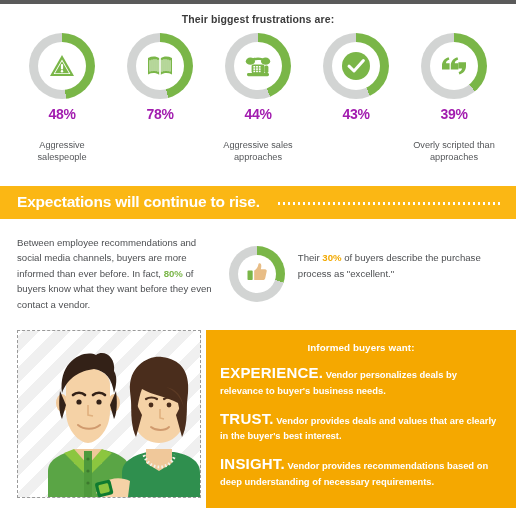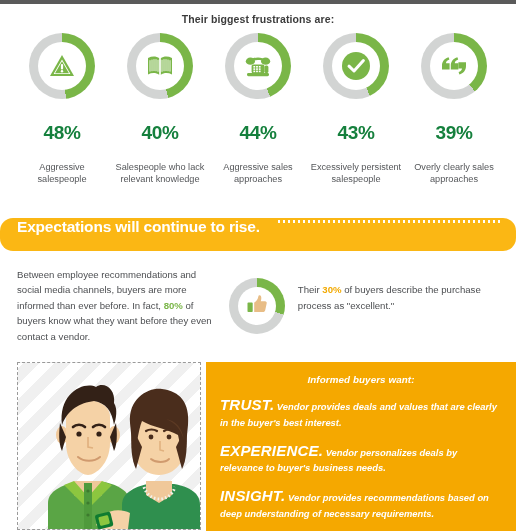--- a/index.html
+++ b/index.html
@@ -47,45 +47,45 @@
     background:#ffffff;
     top:9px;left:9px;
   }
   .donut .glyph{
     position:relative;
     z-index:3;
     line-height:1;
     color:#76bc43;
   }
   .pct{
-    font-size:19px;
-    font-weight:bold;
-    color:#15803d;
-    margin-top:23px;
+    font-size:14px;
+    font-weight:bold;
+    color:#a21caf;
+    margin-top:7px;
     letter-spacing:-.3px;
   }
   .cap{
     font-size:9.2px;
     color:#55575a;
     line-height:1.28;
     margin-top:18px;
   }
 
   
   .gicon{display:block;}
 
   
   .banner{
-    margin-top:32px;
+    margin-top:22px;
     background:#fbb714;
     height:33px;
     display:flex;
+    align-items:center;
     padding-left:17px;
     box-sizing:border-box;
-    border-radius:13px;
   }
   .banner-text{
     color:#ffffff;
     font-weight:bold;
     font-size:15.5px;
     letter-spacing:-.2px;
     white-space:nowrap;
   }
   .banner-dots{
     flex:1;
@@ -162,21 +162,20 @@
   }
   .photo svg{position:absolute;left:0;top:0;}
   .panel{
     flex:1;
     background:#f5a800;
     margin-left:5px;
     margin-right:0;
     padding:12px 14px 10px 14px;
     box-sizing:border-box;
     color:#ffffff;
-    font-style:italic;
   }
   .panel-title{
     text-align:center;
     font-weight:bold;
     font-size:9.8px;
     margin-bottom:9px;
     letter-spacing:.1px;
   }
   .panel-item{
     font-size:9.4px;
@@ -224,22 +223,21 @@
             <path d="M1 3 C5 1,9 1,12.4 3.2 L12.4 20 C9 17.6,5 17.6,1 19.4 Z" fill="#7ab648"></path>
             <path d="M25 3 C21 1,17 1,13.6 3.2 L13.6 20 C17 17.6,21 17.6,25 19.4 Z" fill="#7ab648"></path>
             <g stroke="#ffffff" stroke-width="0.9">
               <path d="M3 5.2 V16.6 M5 4.6 V16.2 M7 4.2 V16 M9 4.2 V16.2 M11 4.8 V16.8"></path>
               <path d="M15 4.8 V16.8 M17 4.2 V16.2 M19 4.2 V16 M21 4.6 V16.2 M23 5.2 V16.6"></path>
             </g>
             <rect x="12.4" y="2.6" width="1.2" height="17.6" fill="#ffffff"></rect>
           </svg>
       </div>
     </div>
-    <div class="pct">40%</div>
-    <div class="cap">Salespeople who lack relevant knowledge</div>
+    <div class="pct">78%</div>
   </div>
 
   <div class="donut-cell">
     <div class="donut" style="background: conic-gradient(rgb(122, 182, 72) 0deg, rgb(122, 182, 72) 158.4deg, rgb(210, 212, 211) 158.4deg, rgb(210, 212, 211) 360deg);">
       <div class="hole"></div>
       <div class="glyph">
         <svg class="gicon" width="28" height="23" viewBox="0 0 28 23">
             <ellipse cx="6.4" cy="6.2" rx="4.6" ry="3.6" fill="#7ab648"></ellipse>
             <ellipse cx="21.6" cy="6.2" rx="4.6" ry="3.6" fill="#7ab648"></ellipse>
             <path d="M6 5 C10 1.6,18 1.6,22 5 L21 7 C17.6 4.4,10.4 4.4,7 7 Z" fill="#7ab648"></path>
@@ -268,38 +266,37 @@
     <div class="donut" style="background: conic-gradient(rgb(122, 182, 72) 0deg, rgb(122, 182, 72) 154.8deg, rgb(210, 212, 211) 154.8deg, rgb(210, 212, 211) 360deg);">
       <div class="hole"></div>
       <div class="glyph">
         <svg class="gicon" width="30" height="30" viewBox="0 0 30 30">
             <circle cx="15" cy="15" r="14" fill="#7ab648"></circle>
             <path d="M8 15.2 L13 20 L22.4 9.6" stroke="#ffffff" stroke-width="3" fill="none" stroke-linecap="round" stroke-linejoin="round"></path>
           </svg>
       </div>
     </div>
     <div class="pct">43%</div>
-    <div class="cap">Excessively persistent salespeople</div>
   </div>
 
   <div class="donut-cell">
     <div class="donut" style="background: conic-gradient(rgb(122, 182, 72) 0deg, rgb(122, 182, 72) 140.4deg, rgb(210, 212, 211) 140.4deg, rgb(210, 212, 211) 360deg);">
       <div class="hole"></div>
       <div class="glyph">
         <svg class="gicon" width="28" height="22" viewBox="0 0 28 22">
             <g fill="#7ab648">
               <path d="M2 10.6 C2 6.4 4.6 3.2 8.6 2.2 L9.4 4.6 C7.2 5.4 6 6.8 6 8.2 L9.6 8.2 L9.6 14.4 L2 14.4 Z"></path>
               <path d="M10.8 10.6 C10.8 6.4 13.4 3.2 17.4 2.2 L18.2 4.6 C16 5.4 14.8 6.8 14.8 8.2 L18.4 8.2 L18.4 14.4 L10.8 14.4 Z"></path>
               <path d="M26 11 C26 15.2 23.4 18.4 19.4 19.4 L18.6 17 C20.8 16.2 22 14.8 22 13.4 L18.4 13.4 L18.4 7.2 L26 7.2 Z"></path>
             </g>
           </svg>
       </div>
     </div>
     <div class="pct">39%</div>
-    <div class="cap">Overly clearly sales approaches</div>
+    <div class="cap">Overly scripted than approaches</div>
   </div>
 
 </div>
 
 <div class="banner">
   <div class="banner-text">Expectations will continue to rise.</div>
   <div class="banner-dots"></div>
 </div>
 
 <div class="mid">
@@ -364,24 +361,24 @@
       <rect x="78" y="150" width="16" height="15" rx="2.6" transform="rotate(-14 86 157)" fill="#0f7b30"></rect>
       <rect x="81" y="153" width="10" height="9" rx="1.4" transform="rotate(-14 86 157)" fill="#8cc63f"></rect>
       <path d="M112 150 L120 150 L120 166 L110 166 Z" fill="#2f8f4e"></path>
     </svg>
   </div>
 
   <div class="panel">
     <div class="panel-title">Informed buyers want:</div>
 
     <div class="panel-item">
+      <span class="kw">EXPERIENCE.</span><span> Vendor personalizes deals by relevance to buyer's business needs.</span>
+    </div>
+
+    <div class="panel-item">
       <span class="kw">TRUST.</span><span> Vendor provides deals and values that are clearly in the buyer's best interest.</span>
-    </div>
-
-    <div class="panel-item">
-      <span class="kw">EXPERIENCE.</span><span> Vendor personalizes deals by relevance to buyer's business needs.</span>
     </div>
 
     <div class="panel-item">
       <span class="kw">INSIGHT.</span><span> Vendor provides recommendations based on deep understanding of necessary requirements.</span>
     </div>
   </div>
 </div>
 
 </body></html>

